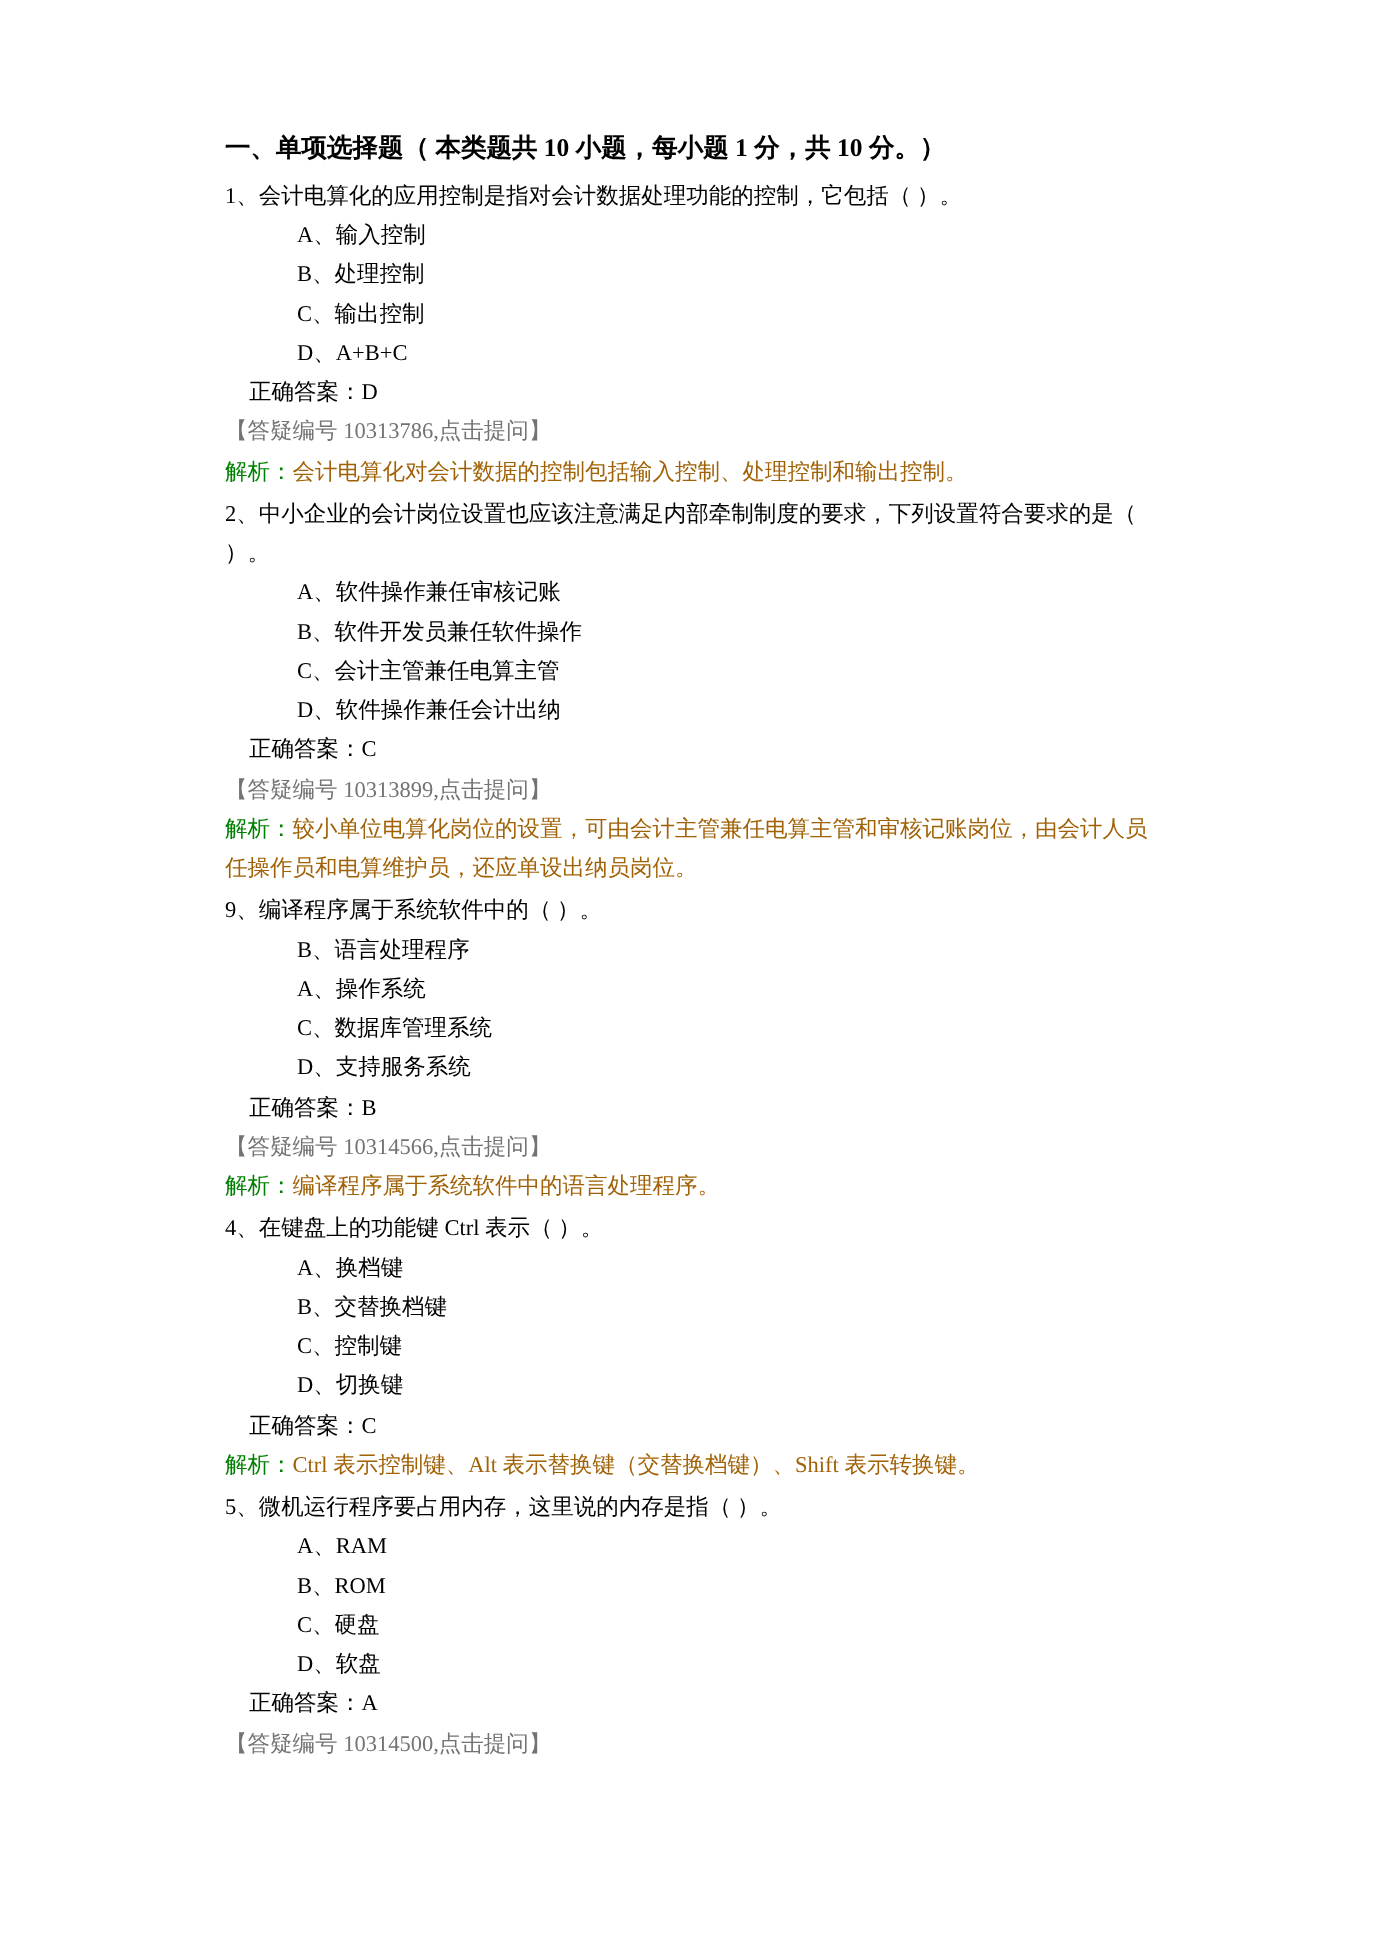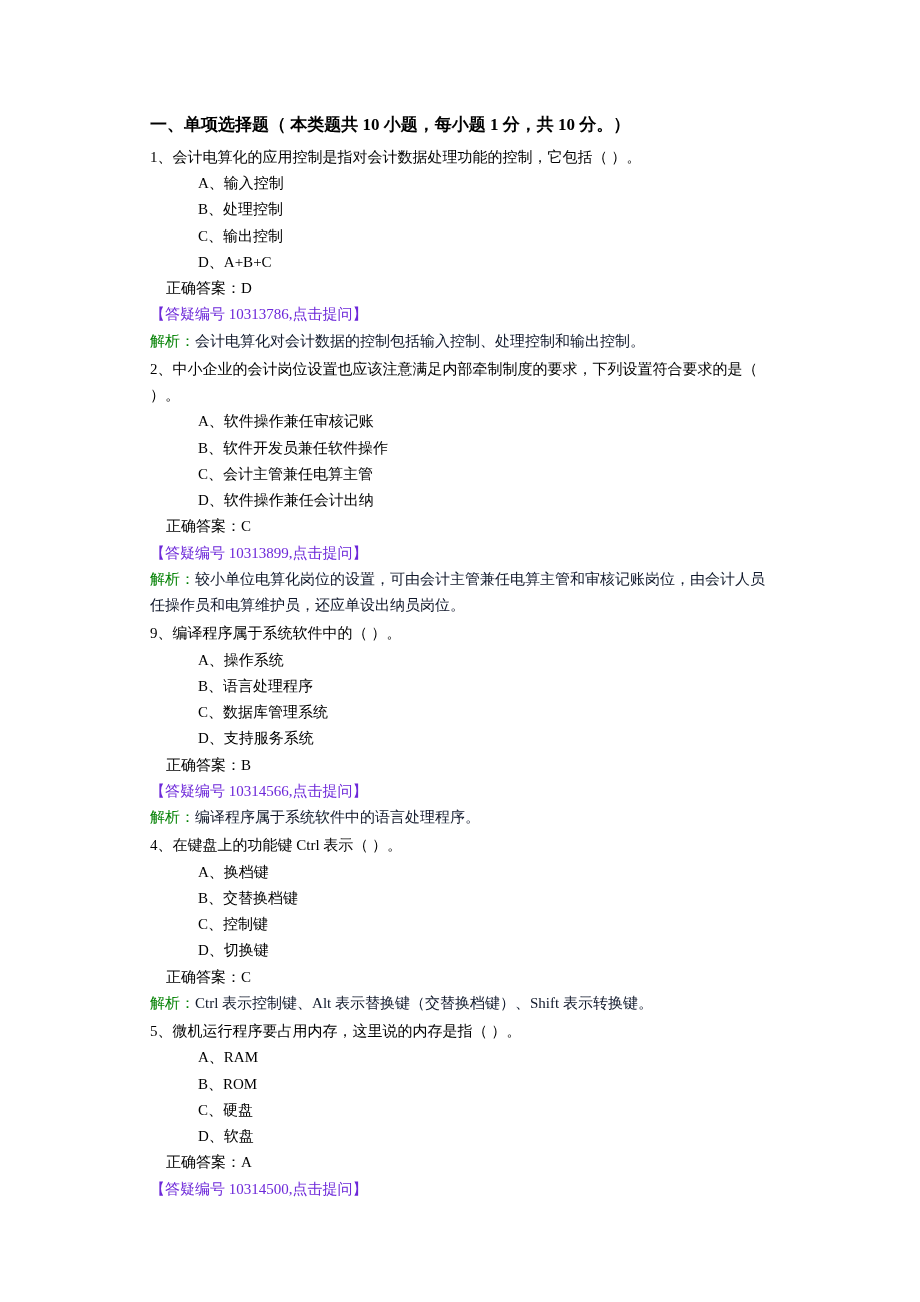--- a/index.html
+++ b/index.html
@@ -7,48 +7,48 @@
     padding: 0;
     background: #ffffff;
     font-family: "SimSun", "宋体", serif;
     font-size: 15px;
     line-height: 1.75;
     color: #000000;
   }
   .page {
     width: 920px;
     margin: 0 auto;
-    padding: 110px 150px 0 150px;
+    padding: 84px 150px 0 150px;
     box-sizing: border-box;
     font-family: Liberation Serif, serif;
   }
   .section-title {
     font-size: 17px;
     font-weight: bold;
     margin-bottom: 4px;
   }
   .question-stem {
     margin-top: 2px;
   }
   .option {
     padding-left: 48px;
   }
   .answer {
     color: #000000;
     padding-left: 16px;
   }
   .qlink {
-    color: #6d28d9;
+    color: #737373;
   }
   .explain-label {
     color: #008000;
     margin-top: 22px;
   }
   .explain-text {
-    color: #0f172a;
+    color: #a16207;
   }
 </style>
 </head>
 <body>
 
 <div class="page">
   <div class="section-title">一、单项选择题（ 本类题共 10 小题，每小题 1 分，共 10 分。）</div>
   <div id="questions-container">
       <div class="question-stem">1、会计电算化的应用控制是指对会计数据处理功能的控制，它包括（ ）。</div>
       <div class="option">A、输入控制</div>
@@ -60,22 +60,22 @@
       <div><span class="explain-label">解析：</span><span class="explain-text">会计电算化对会计数据的控制包括输入控制、处理控制和输出控制。</span></div>
       <div class="question-stem">2、中小企业的会计岗位设置也应该注意满足内部牵制制度的要求，下列设置符合要求的是（ ）。</div>
       <div class="option">A、软件操作兼任审核记账</div>
       <div class="option">B、软件开发员兼任软件操作</div>
       <div class="option">C、会计主管兼任电算主管</div>
       <div class="option">D、软件操作兼任会计出纳</div>
       <div class="answer"><span>正确答案：</span><span>C</span></div>
       <div class="qlink"><span>【答疑编号 </span><span>10313899</span><span>,点击提问】</span></div>
       <div><span class="explain-label">解析：</span><span class="explain-text">较小单位电算化岗位的设置，可由会计主管兼任电算主管和审核记账岗位，由会计人员任操作员和电算维护员，还应单设出纳员岗位。</span></div>
       <div class="question-stem">9、编译程序属于系统软件中的（ ）。</div>
+      <div class="option">B、语言处理程序</div>
       <div class="option">A、操作系统</div>
-      <div class="option">B、语言处理程序</div>
       <div class="option">C、数据库管理系统</div>
       <div class="option">D、支持服务系统</div>
       <div class="answer"><span>正确答案：</span><span>B</span></div>
       <div class="qlink"><span>【答疑编号 </span><span>10314566</span><span>,点击提问】</span></div>
       <div><span class="explain-label">解析：</span><span class="explain-text">编译程序属于系统软件中的语言处理程序。</span></div>
       <div class="question-stem">4、在键盘上的功能键 Ctrl 表示（ ）。</div>
       <div class="option">A、换档键</div>
       <div class="option">B、交替换档键</div>
       <div class="option">C、控制键</div>
       <div class="option">D、切换键</div>

